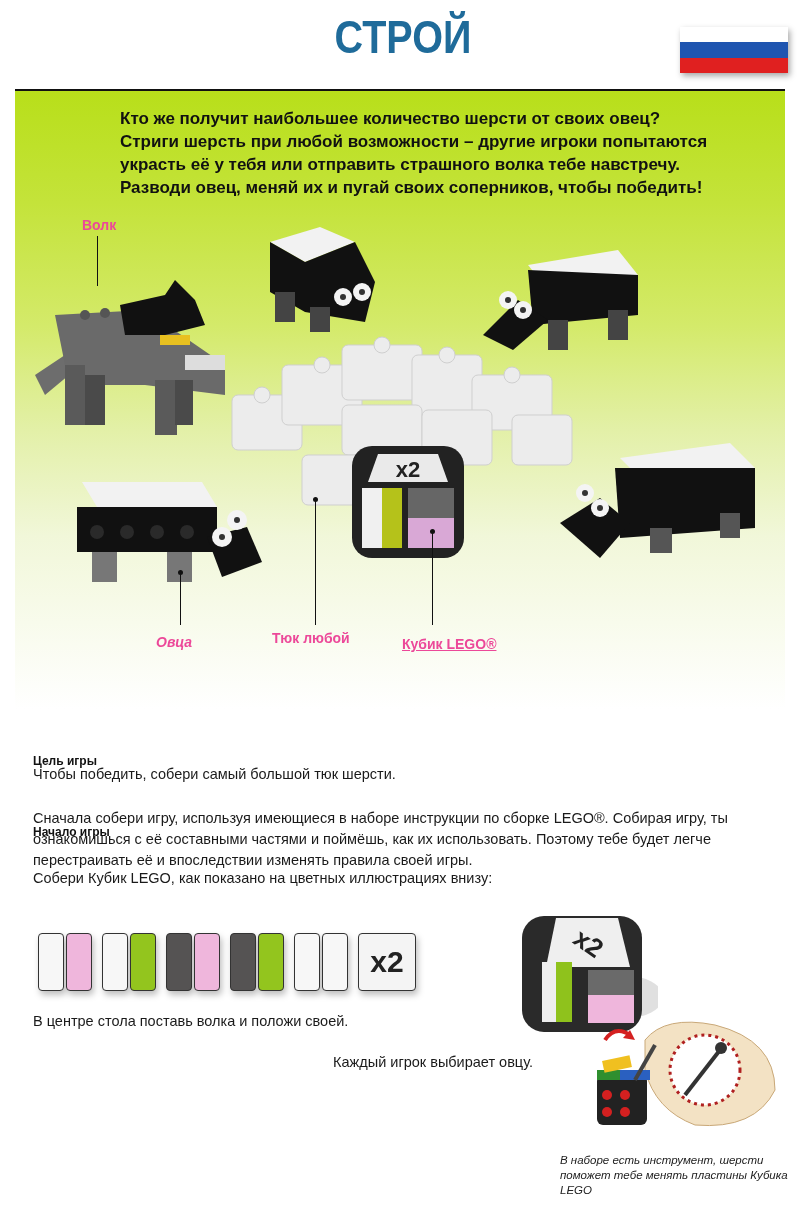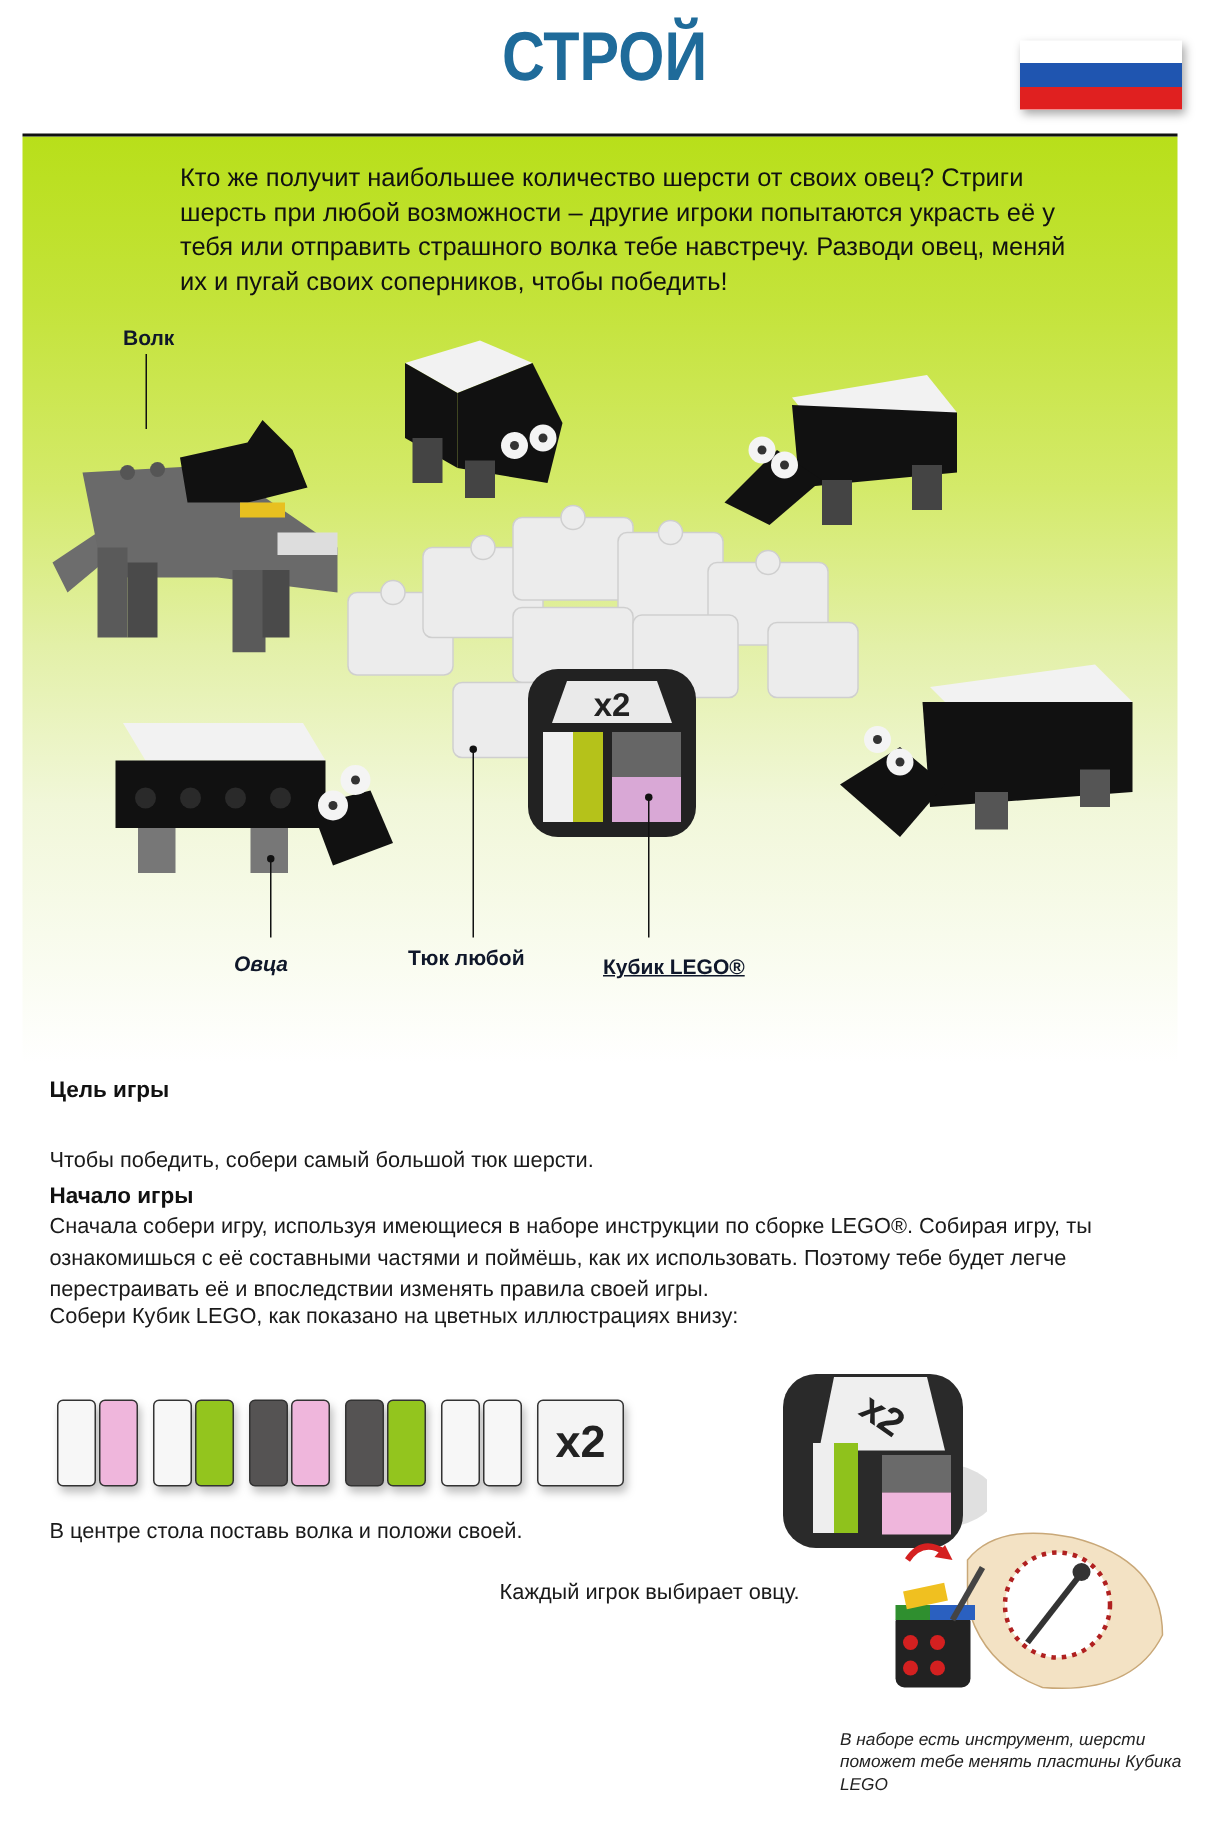--- a/index.html
+++ b/index.html
@@ -18,33 +18,33 @@
   }
   .flag .stripe { height: 33.33%; }
 
   .green-panel {
     position: absolute; left: 15px; top: 89px; width: 770px; height: 620px;
     background: linear-gradient(to bottom, #b8df1a 0%, #c4e33a 18%, #d4ea6a 38%, #e3f0a8 55%, #f1f7d9 72%, #ffffff 100%);
     border-top: 2px solid #111;
   }
   .intro {
     position: absolute; left: 120px; top: 107px; width: 600px;
-    font-size: 17px; font-weight: normal; line-height: 23px; color: #111;
+    font-size: 17px; font-weight: bold; line-height: 23px; color: #111;
   }
 
   .label {
-    position: absolute; font-size: 14px; font-weight: bold; color: #0f172a; white-space: nowrap;
+    position: absolute; font-size: 14px; font-weight: bold; color: #ec4899; white-space: nowrap;
   }
   .label.regular { font-weight: normal; font-style: italic; }
   .leader { position: absolute; width: 1px; background: #111; }
   .leader-dot { position: absolute; width: 5px; height: 5px; border-radius: 50%; background: #111; }
 
   .illustration { position: absolute; }
 
-  .section-heading { position: absolute; left: 33px; font-size: 15px; font-weight: bold; color: #111; }
+  .section-heading { position: absolute; left: 33px; font-size: 12px; font-weight: bold; color: #111; margin-top: 36px; }
   .body-text { position: absolute; left: 33px; font-size: 14.5px; line-height: 21px; color: #1a1a1a; }
 
   .tiles { position: absolute; left: 38px; top: 933px; display: flex; gap: 10px; }
   .tile-pair { display: flex; gap: 2px; filter: drop-shadow(2px 4px 3px rgba(0,0,0,0.25)); }
   .tile { width: 26px; height: 58px; border: 1.5px solid #333; border-radius: 4px; }
   .tile-x2 {
     width: 58px; height: 58px; border: 1.5px solid #333; border-radius: 4px; background: #f4f4f4;
     display: flex; align-items: center; justify-content: center;
     font-size: 30px; font-weight: bold; color: #222;
     filter: drop-shadow(2px 4px 3px rgba(0,0,0,0.25));

